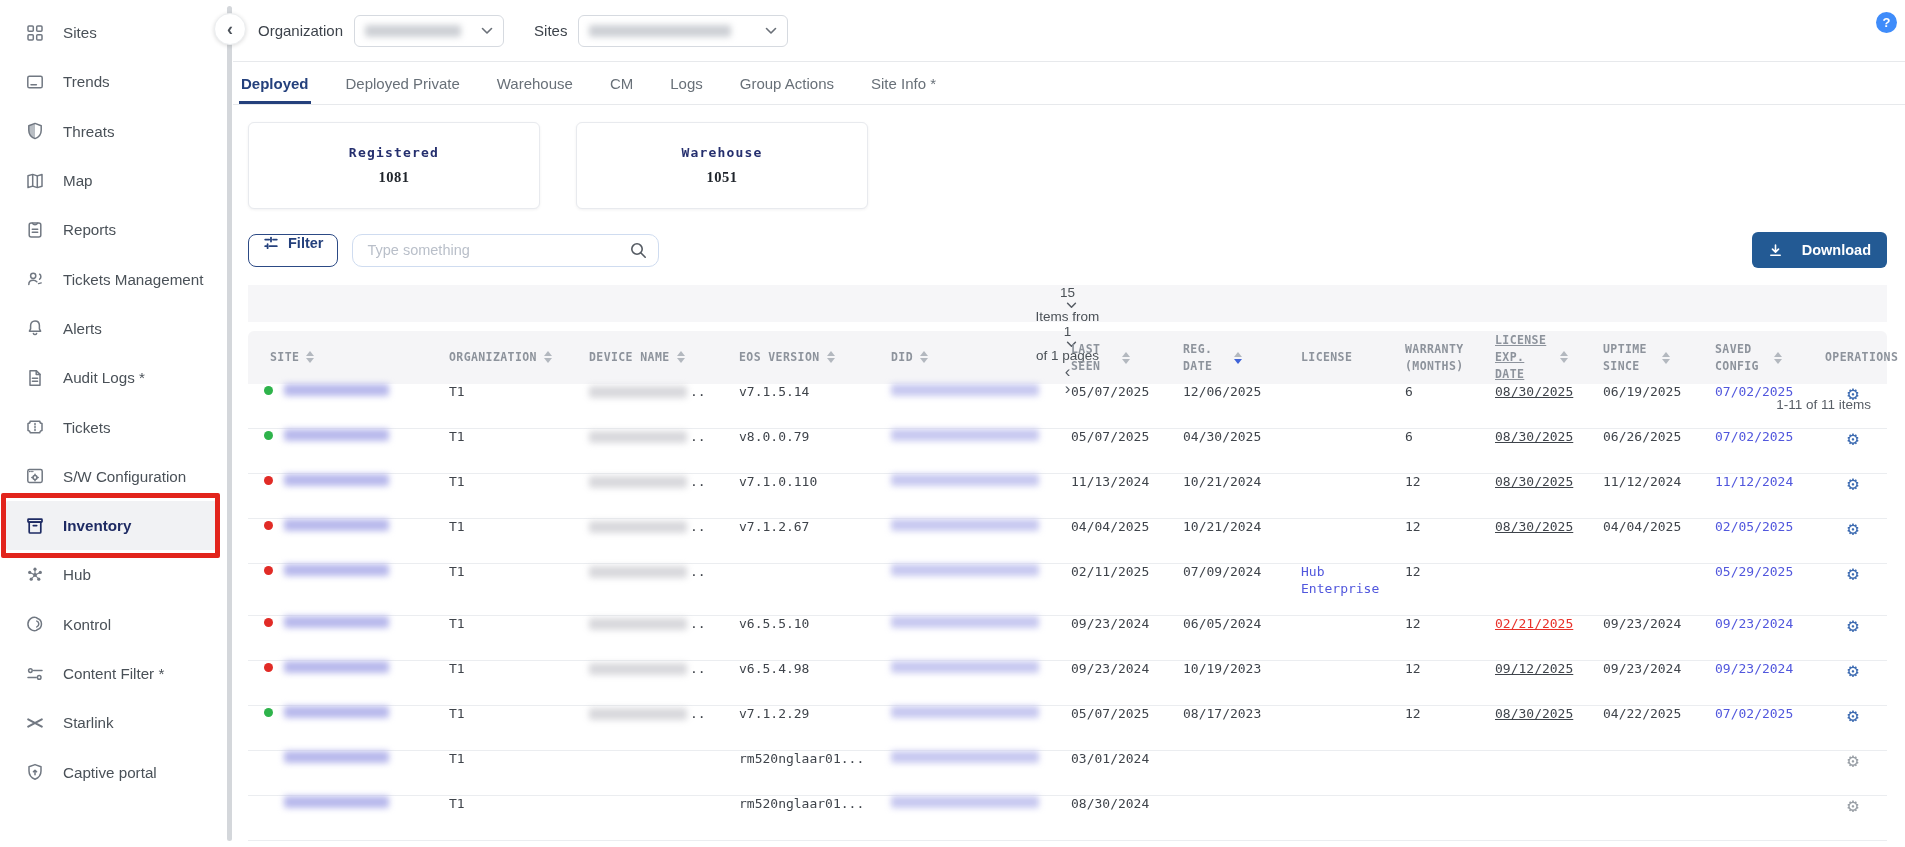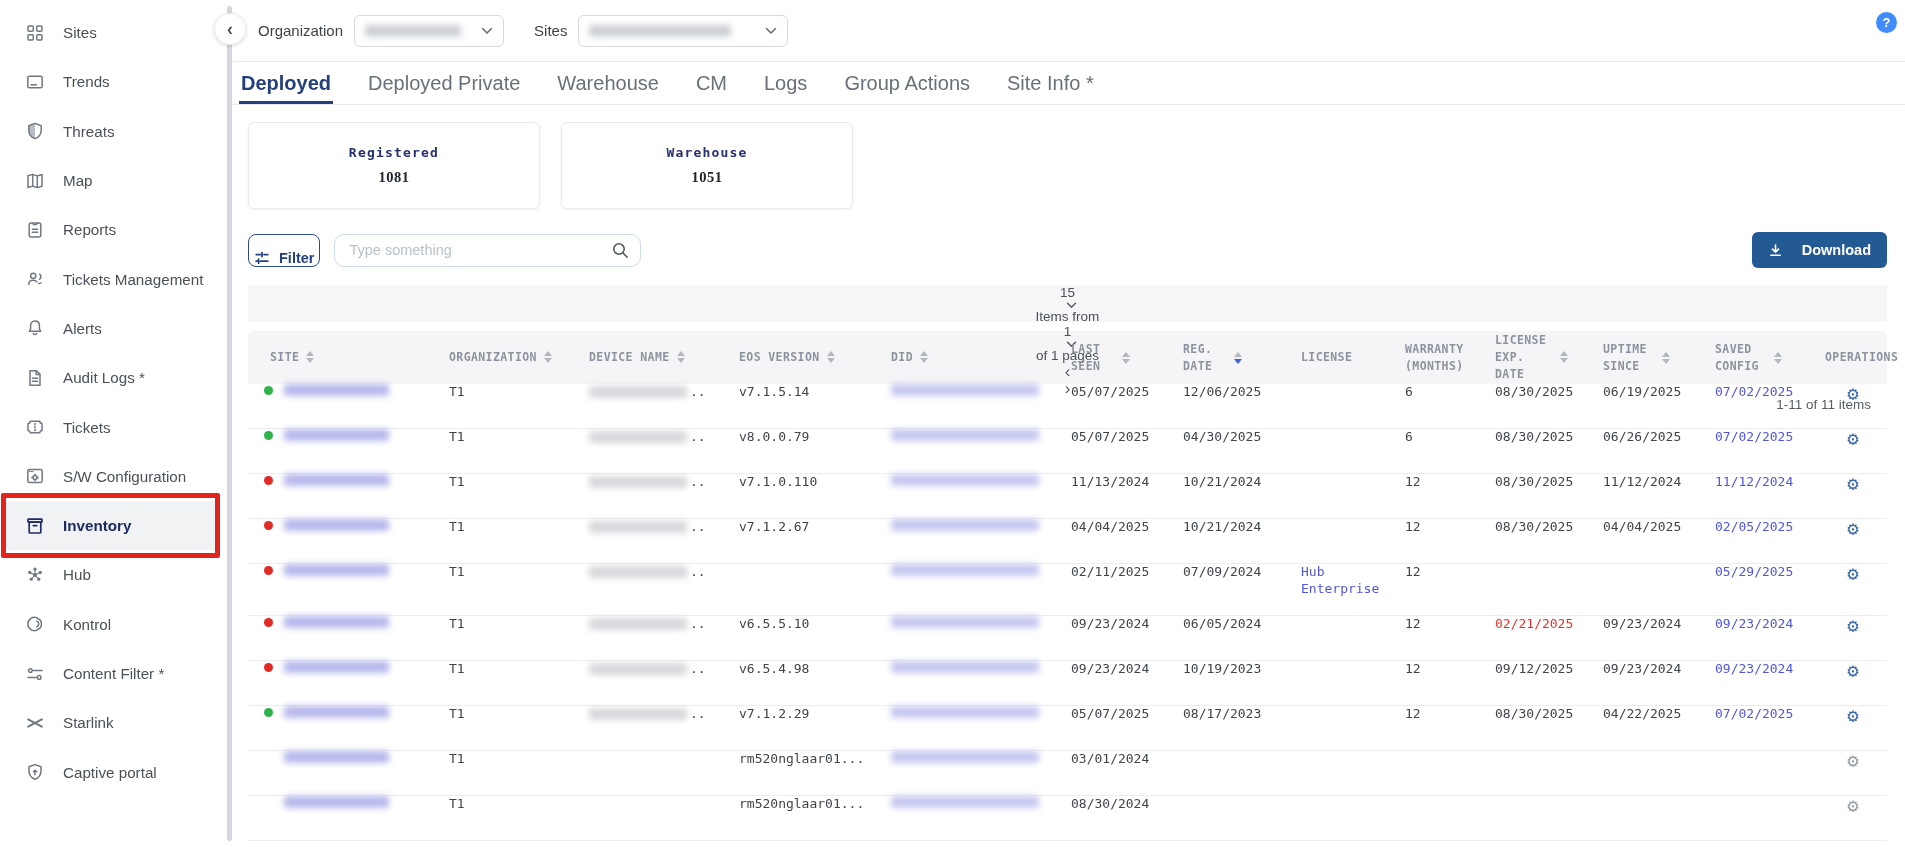--- a/index.html
+++ b/index.html
@@ -28,31 +28,31 @@
   .topbar { height:62px; border-bottom:1px solid #e7e9ec; display:flex; align-items:center; padding-left:25px; position:relative; }
   .tb-label { font-size:15px; color:#3d434b; }
   .tb-select { height:32px; border:1px solid #d6dae0; border-radius:6px; display:flex; align-items:center;
     justify-content:space-between; padding:0 10px; margin-left:11px; cursor:pointer; background:#fff; }
   .sel-org { width:150px; } .sel-sites { width:210px; margin-left:11px; }
   .tb-sites-label { margin-left:30px; }
   .help-btn { position:absolute; right:8px; top:12px; width:21px; height:21px; border-radius:50%; background:#3f8cfa;
     color:#fff; font-size:13px; font-weight:700; display:flex; align-items:center; justify-content:center; cursor:pointer; }
 
   .tabs { height:43px; border-bottom:1px solid #e7e9ec; display:flex; gap:33px; padding-left:6px; }
-  .tab { display:flex; align-items:center; font-size:20px; color:#687078; font-weight:500; cursor:pointer; white-space:nowrap; padding:0 2px; }
+  .tab { display:flex; align-items:center; font-size:15px; color:#687078; font-weight:500; cursor:pointer; white-space:nowrap; padding:0 2px; }
   .tab.active { color:#24407c; font-weight:700; box-shadow:inset 0 -3px 0 #24407c; }
 
-  .cards { display:flex; gap:21px; margin:17px 0 0 15px; }
+  .cards { display:flex; gap:36px; margin:17px 0 0 15px; }
   .stat-card { width:292px; height:87px; border:1px solid #e8eaee; border-radius:6px; background:#fff;
     box-shadow:0 1px 3px rgba(16,24,40,.06); display:flex; flex-direction:column; align-items:center; justify-content:center; gap:9px; }
   .stat-label { font-family:"DejaVu Sans Mono", monospace; font-size:13px; font-weight:700; color:#252f6e; letter-spacing:1.2px; }
   .stat-value { font-family:Liberation Serif, serif; font-size:14.5px; font-weight:700; color:#20252c; letter-spacing:.5px; }
 
   .toolbar { display:flex; align-items:center; margin-top:23px; padding:0 18px 0 15px; }
-  .filter-btn { height:33px; display:flex; align-items:flex-end; gap:9px; padding:0 5px; border:1.6px solid #2c4a85;
+  .filter-btn { height:33px; display:flex; align-items:flex-start; gap:9px; padding:0 14px; border:1.6px solid #2c4a85;
     border-radius:8px; color:#24407c; font-size:14.5px; font-weight:700; cursor:pointer; background:#fff; }
   .search-box { position:relative; margin-left:14px; width:307px; height:33px; }
   .search-box input { width:100%; height:100%; border:1px solid #cfdcf0; border-radius:10px; padding:0 38px 0 14px;
     font-size:14.5px; color:#333; outline:none; font-family:"Liberation Sans", sans-serif; }
   .search-box input::placeholder { color:#b9bfc9; }
   .search-icon { position:absolute; right:11px; top:7px; cursor:pointer; }
   .download-btn { margin-left:auto; height:36px; display:flex; align-items:center; gap:19px; padding:0 16px;
     background:#235a94; border-radius:6px; color:#fff; font-size:14.5px; font-weight:700; cursor:pointer; }
 
   .pagination { margin:17px 18px 0 15px; height:37px; background:#f6f6f8; display:flex; align-items:center;
@@ -73,21 +73,21 @@
   .sort .up { border-bottom:5px solid #b3b8bf; }
   .sort .down { border-top:5px solid #b3b8bf; }
   .sort.active .down { border-top-color:#3f63d8; }
 
   .trow { display:flex; align-items:flex-start; min-height:45px; border-bottom:1px solid #ebedf0; font-size:13px; color:#3f444b; background:#fff; }
   .trow.tall { min-height:52px; }
   .td { padding-left:16px; display:flex; align-items:center; flex:none; line-height:1.3; }
 
   .c-site { width:185px; } .c-org { width:140px; } .c-device { width:150px; } .c-eos { width:152px; }
   .c-did { width:180px; } .c-last { width:112px; } .c-reg { width:118px; } .c-lic { width:104px; }
-  .c-warr { width:90px; } .c-exp { width:108px; } .c-up { width:112px; } .c-saved { width:110px; }
+  .c-warr { width:90px; } .c-exp { width:108px;text-decoration:underline; } .c-up { width:112px; } .c-saved { width:110px; }
   .c-ops { flex:1 1 auto !important; justify-content:center; padding-right:6px; }
   .th.c-site { padding-left:22px; }
   .c-last .hlabel, .c-reg .hlabel { max-width:44px; }
   .c-warr .hlabel { max-width:78px; }
   .c-exp .hlabel { max-width:58px; }
   .c-up .hlabel, .c-saved .hlabel { max-width:52px; }
 
   .dot { width:9px; height:9px; border-radius:50%; margin-right:11px; flex:none; }
   .dot.online { background:#2eb34b; } .dot.offline { background:#e12b26; } .dot.none { visibility:hidden; }
   .pill { display:inline-block; height:12px; border-radius:2px; filter:blur(3px); }

